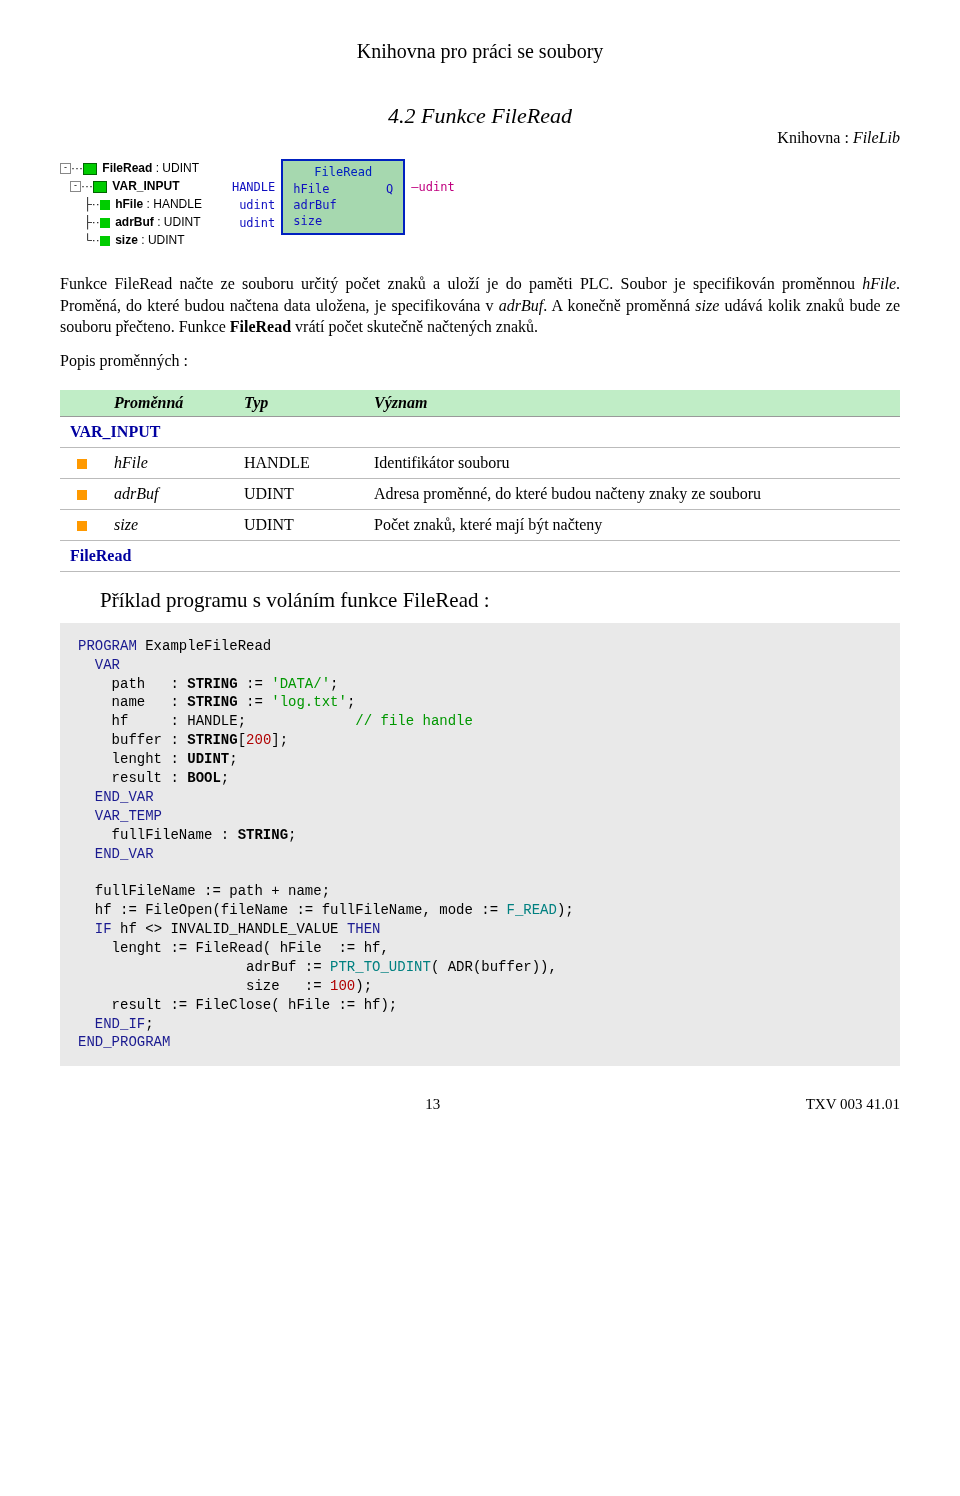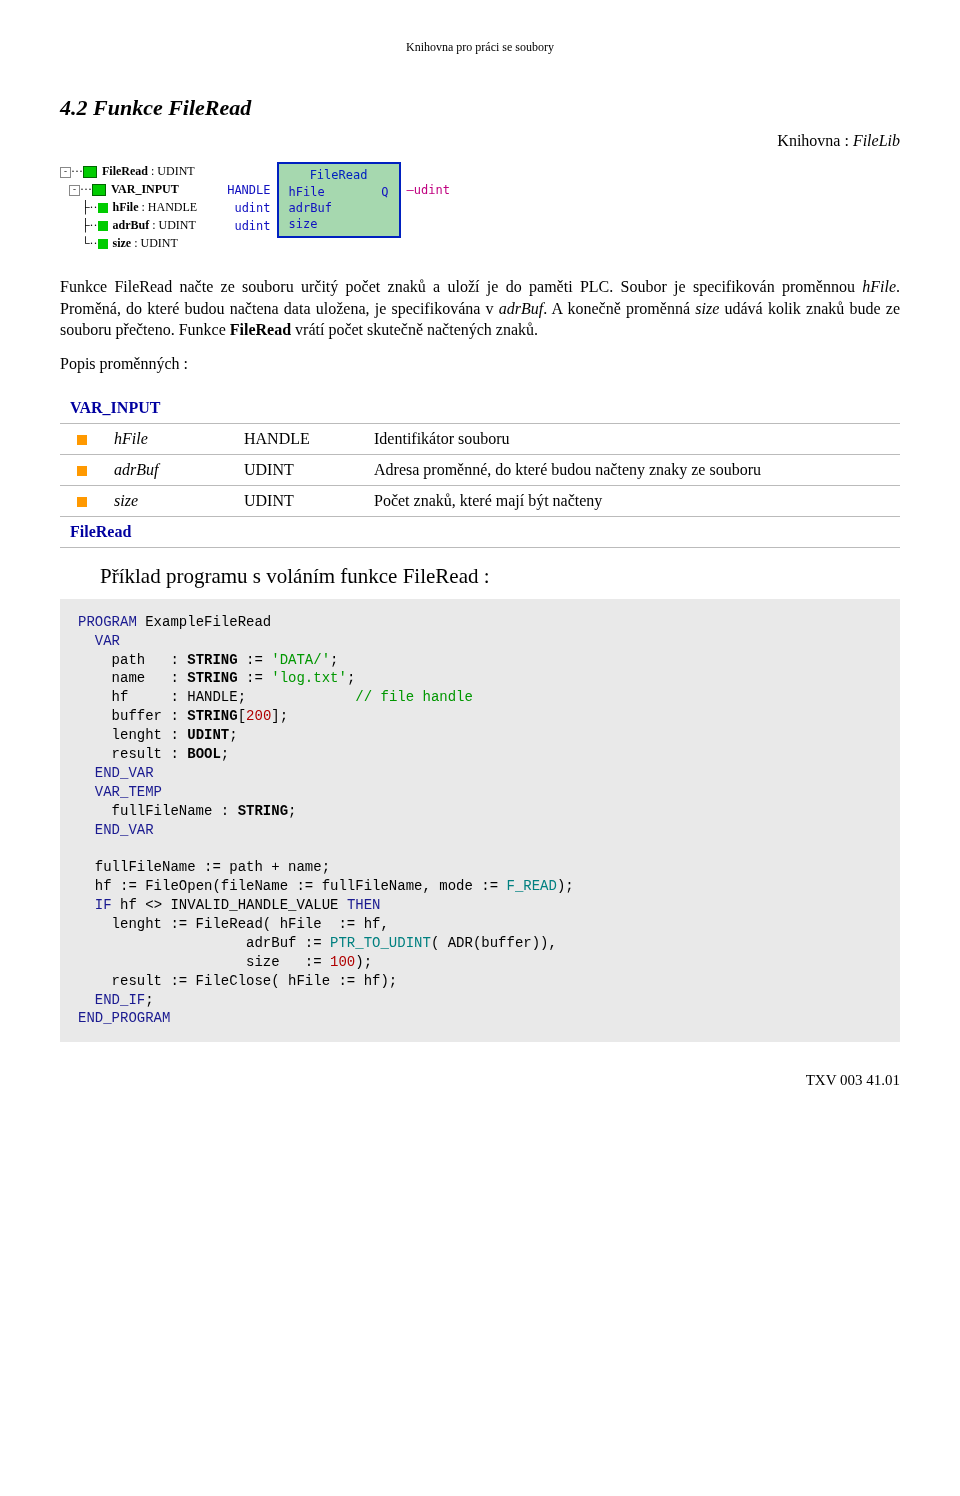--- a/index.html
+++ b/index.html
@@ -7,43 +7,44 @@
     font-size: 16px;
     margin: 0;
     padding: 40px 60px;
     width: 960px;
     box-sizing: border-box;
     color: #000;
     background: #fff;
   }
   .page-header {
     text-align: center;
-    font-size: 12px;
+    font-size: 20px;
     margin-bottom: 40px;
   }
   h2.section-title {
     font-style: italic;
-    font-weight: bold;
+    font-weight: normal;
     font-size: 22px;
-    margin: 10px 0 11px 0;
+    margin: 10px 0 0 0;
+    text-align: center;
   }
   .library-label {
     text-align: right;
     font-size: 16px;
     margin-bottom: 12px;
   }
   .figure-row {
     display: flex;
     gap: 30px;
     margin-bottom: 24px;
     align-items: flex-start;
     font-family: monospace;
   }
   .tree {
-    font-family: Liberation Serif, serif;
+    font-family: Liberation Sans, sans-serif;
     font-size: 12px;
     line-height: 1.5;
   }
   .tree-line { white-space: pre; }
   .tree-sq {
     display: inline-block;
     width: 9px; height: 9px;
     border: 1px solid #888;
     text-align: center;
     line-height: 7px;
@@ -204,20 +205,26 @@
     </div>
   </div>
 </div>
 
 <div class="paragraph" id="desc-para">Funkce FileRead načte ze souboru určitý počet znaků a uloží je do paměti PLC. Soubor je specifikován proměnnou <span class="ital">hFile</span>. Proměná, do které budou načtena data uložena, je specifikována v <span class="ital">adrBuf</span>. A konečně proměnná <span class="ital">size</span> udává kolik znaků bude ze souboru přečteno. Funkce <b>FileRead</b> vrátí počet skutečně načtených znaků.</div>
 
 <div class="subhead">Popis proměnných :</div>
 
 <table class="var-table">
   <tbody>
+      <tr>
+    <th class="tbl-icon-cell"></th>
+    <th class="tbl-col1">Proměnná</th>
+    <th class="tbl-col2">Typ</th>
+    <th>Význam</th>
+  </tr>
   <tr>
         <td colspan="4" class="section-label blue">VAR_INPUT</td>
       </tr>
   <tr>
     <td class="tbl-icon-cell"><span class="ico-orange"></span></td>
     <td class="tbl-col1">hFile</td>
     <td class="tbl-col2">HANDLE</td>
     <td>Identifikátor souboru</td>
   </tr>
   <tr>
@@ -258,14 +265,15 @@
   <span class="c-kw">IF</span> <span>hf &lt;&gt; INVALID_HANDLE_VALUE</span> <span class="c-kw">THEN</span>
     <span>lenght := FileRead( hFile  := hf,</span>
 <span>                    adrBuf := </span><span class="c-id">PTR_TO_UDINT</span><span>( ADR(buffer)),</span>
 <span>                    size   := </span><span class="c-num">100</span><span>);</span>
     <span>result := FileClose( hFile := hf);</span>
   <span class="c-kw">END_IF</span>;
 <span class="c-kw">END_PROGRAM</span></pre>
 
 <div class="footer">
   <div></div>
+  <div class="mid">13</div>
   <div>TXV 003 41.01</div>
 </div>
 
 </body></html>

